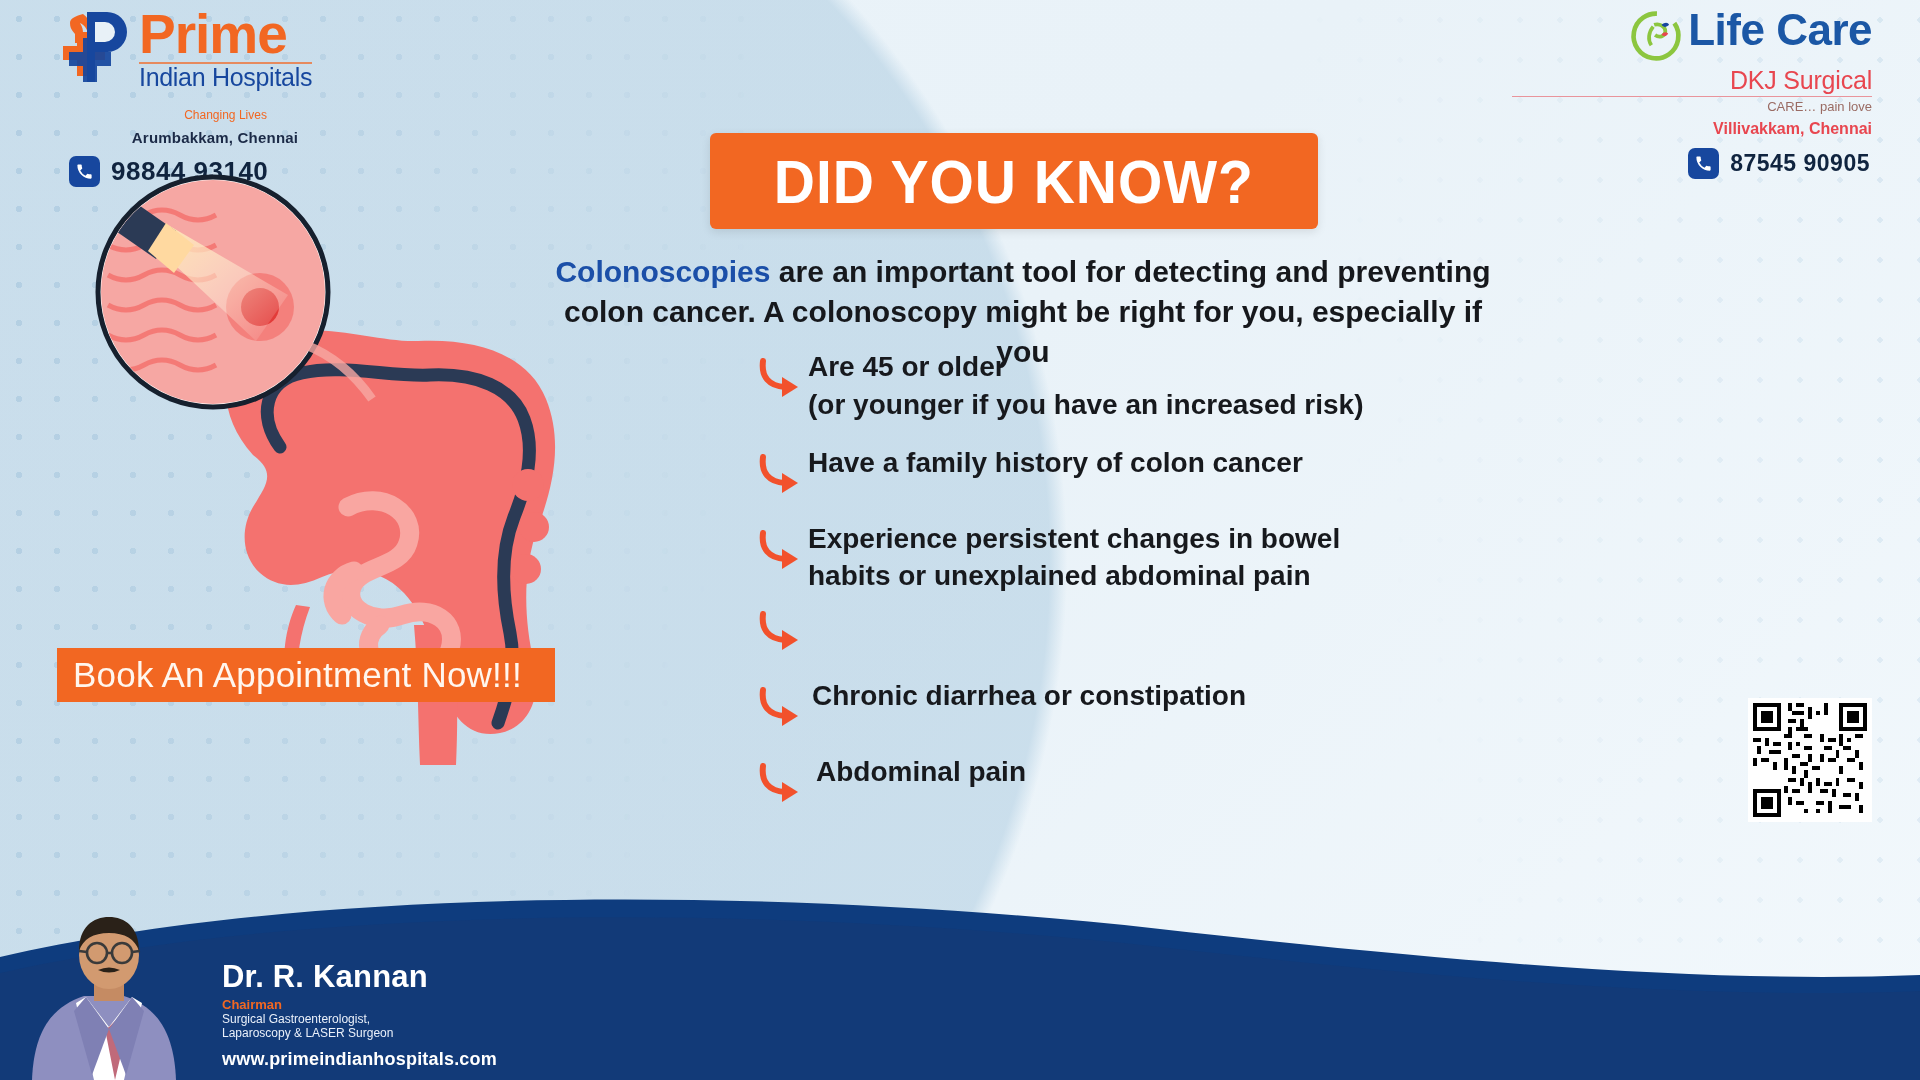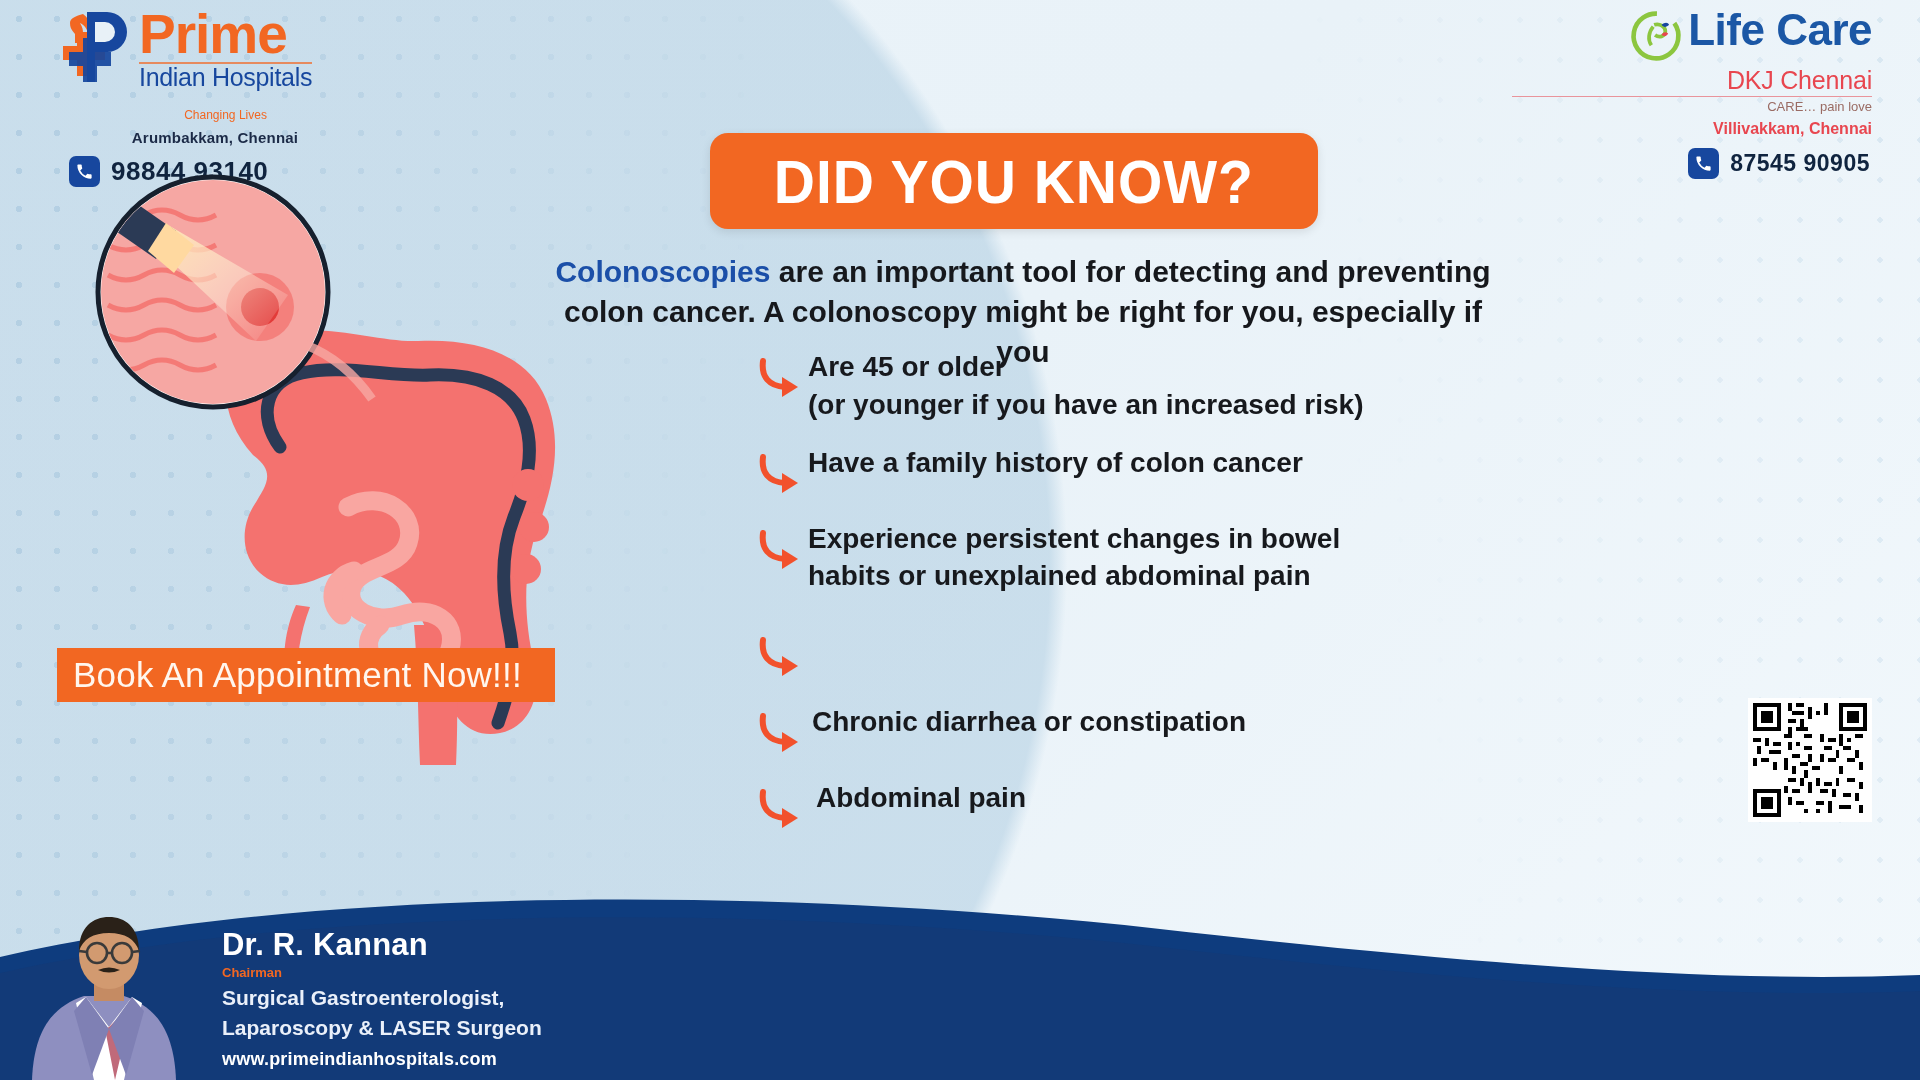--- a/index.html
+++ b/index.html
@@ -51,21 +51,21 @@
   .lc-name{ font-size:44px; color:#1B57A5; font-weight:600; letter-spacing:-.5px; line-height:1;}
   .lc-sub{ font-size:25px; color:#E8464F; margin-top:-2px; letter-spacing:-.2px;}
   .lc-rule{height:1px;background:#E8464F;opacity:.55;margin:1px 0 2px;}
   .lc-tag{ font-size:13px; color:#9a6b63;}
   .lc-loc{ font-size:16px; font-weight:bold; color:#E8464F; margin-top:6px;}
   .phone-row.r{ justify-content:flex-end; padding-left:0; padding-right:2px;}
 
   
   .headline{
     position:absolute; left:710px; top:133px; width:608px; height:96px;
-    background:#F26722; border-radius:18px;
+    background:#F26722; border-radius:6px;
     display:flex; align-items:center; justify-content:center;
     box-shadow:0 3px 10px rgba(0,0,0,.10);
   }
   .headline span{
     color:#fff; font-size:62px; font-weight:bold; letter-spacing:1px;
     transform:scaleX(.92); font-family:"Liberation Sans", sans-serif;
   }
 
   
   .intro{
@@ -73,41 +73,41 @@
     font-size:30px; line-height:1.33; color:#16181c; font-weight:700;
     text-align:center;
   }
   .intro .hl{ color:#1B4FA8; }
 
   
   .bullets{ position:absolute; left:756px; top:348px; width:1000px;}
   .bullet{ display:flex; align-items:flex-start; margin-bottom:20px;}
   .bullet .arrow{ width:52px; flex:0 0 52px; margin-top:10px;}
   .bullet .btxt{ font-size:28px; line-height:1.35; color:#17191d; font-weight:600;}
-  .b0{margin-bottom:20px;} .b1{margin-bottom:22px;} .b2{margin-bottom:32px;}
+  .b0{margin-bottom:20px;} .b1{margin-bottom:22px;} .b2{margin-bottom:6px;}
   .b3{margin-bottom:22px;} .b4{margin-bottom:22px;}
 
   
   .illus{ position:absolute; left:48px; top:155px; width:560px; height:620px;}
 
   
   .cta{
     position:absolute; left:57px; top:648px; width:498px; height:54px;
     background:#F26722; display:flex; align-items:center; padding-left:16px;
   }
   .cta span{ color:#FFF6EE; font-size:35px; letter-spacing:.2px;}
 
   
   .wave{ position:absolute; left:0; bottom:0; width:1920px; height:185px;}
 
   .doctor-photo{ position:absolute; left:14px; bottom:0; width:190px; height:165px;}
   .doc-info{ position:absolute; left:222px; bottom:10px; color:#fff;}
   .doc-name{ font-size:31px; font-weight:bold; letter-spacing:.2px;}
   .doc-role{ font-size:13px; font-weight:bold; color:#F26722; margin-top:2px;}
-  .doc-spec{ font-size:21px; line-height:1.22; margin-top:5px; color:#eaf0fa;font-weight:bold;}
+  .doc-spec{ font-size:12px; line-height:1.22; color:#eaf0fa;}
   .doc-web{ font-size:18px; font-weight:bold; margin-top:8px; letter-spacing:.2px;}
 
   .qr{ position:absolute; right:48px; bottom:258px; width:124px; height:124px; background:#fff; padding:5px;}
 </style>
 </head>
 <body>
 
 <div id="poster">
 
   <div class="dots"></div>
@@ -149,21 +149,21 @@
         <svg width="56" height="56" viewBox="0 0 60 60">
           <circle cx="30" cy="30" r="24" fill="none" stroke="#8CC63F" stroke-width="5" stroke-dasharray="128 24" transform="rotate(-35 30 30)"></circle>
           <path d="M28 18c6-2 12 2 12 7 0 6-7 7-11 4" fill="none" stroke="#8CC63F" stroke-width="4"></path>
           <path d="M27 20c-5 6-6 14-2 20" fill="none" stroke="#8CC63F" stroke-width="4"></path>
           <path d="M36 18c3-3 7-3 8 0-3 3-6 3-8 0z" fill="#17479E"></path>
           <path d="M36 29c3 2 6 1 7-2-3-2-6-1-7 2z" fill="#E8464F"></path>
         </svg>
       </span>
       <span class="lc-name">Life Care</span>
     </div>
-    <div class="lc-sub">DKJ Chennai</div>
+    <div class="lc-sub">DKJ Surgical</div>
     <div class="lc-rule"></div>
     <div class="lc-tag">CARE… pain love</div>
     <div class="lc-loc">Villivakkam, Chennai</div>
     <div class="phone-row r">
       <span class="phone-badge">
         <svg width="19" height="19" viewBox="0 0 24 24" fill="#fff">
           <path d="M6.6 10.8a15 15 0 0 0 6.6 6.6l2.2-2.2c.3-.3.7-.4 1-.2 1.2.4 2.4.6 3.6.6.6 0 1 .4 1 1V20c0 .6-.4 1-1 1A17 17 0 0 1 3 4c0-.6.4-1 1-1h3.5c.6 0 1 .4 1 1 0 1.3.2 2.5.6 3.6.1.3 0 .7-.2 1l-2.3 2.2z"></path>
         </svg>
       </span>
       <span class="phone-num" style="font-size:23px">87545 90905</span>

